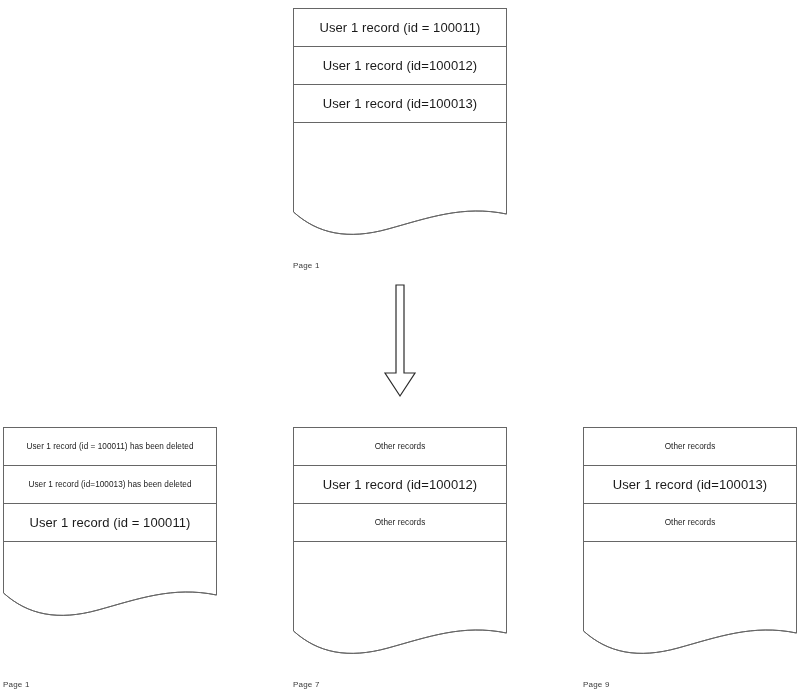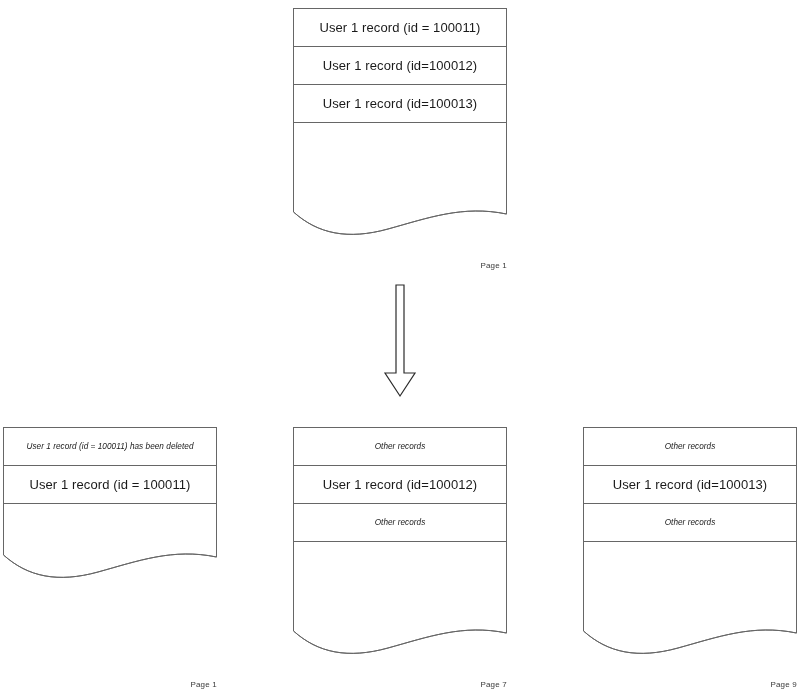--- a/index.html
+++ b/index.html
@@ -46,41 +46,41 @@
     align-items: center;
     justify-content: center;
     text-align: center;
     padding: 0 4px;
     height: 38px;
     white-space: nowrap;
     overflow: hidden;
   }
 
   .row.large  { font-size: 13px; letter-spacing: .1px; }
-  .row.small  { font-size: 8.2px; letter-spacing: .05px; font-style: italic; }
+  .row.small  { font-size: 8.2px; letter-spacing: .05px; }
 
   
   .page-filler {
     box-sizing: border-box;
     border-left: 1px solid #666666;
     border-right: 1px solid #666666;
     background: #ffffff;
   }
 
   .torn {
     display: block;
     width: 214px;
     height: 40px;
     margin-top: -1px;
   }
 
   .page-label {
     position: absolute;
     width: 214px;
-    text-align: right;
+    text-align: left;
     font-size: 8px;
     color: #3a3a3a;
     letter-spacing: .2px;
   }
 
   
   .arrow-wrap {
     position: absolute;
   }
 
@@ -126,20 +126,23 @@
     <svg width="44" height="116" viewBox="0 0 44 116">
       <path d="M18,1 L26,1 L26,89 L37,89 L22,112 L7,89 L18,89 Z" fill="#ffffff" stroke="#2b2b2b" stroke-width="1.2" stroke-linejoin="miter"></path>
     </svg>
   </div>
 
   <div class="page" id="page-bottom-1">
     <div class="page-rows">
       <div class="row small">
         <span>User 1 record (id = 100011) has been deleted</span>
       </div>
+      <div class="row small">
+        <span>User 1 record (id=100013) has been deleted</span>
+      </div>
       <div class="row large">
         <span>User 1 record (id = 100011)</span>
       </div>
     </div>
     <div class="page-filler" style="height:40px"></div>
     <svg class="torn" viewBox="0 0 214 40" preserveAspectRatio="none">
       <path d="M0.5,0 L0.5,12 C25,34 55,40 95,29 C135,18 170,5 213.5,14 L213.5,0" fill="#ffffff" stroke="#666666" stroke-width="1"></path>
       <path d="M0.5,12 C25,34 55,40 95,29 C135,18 170,5 213.5,14" fill="none" stroke="#666666" stroke-width="1"></path>
     </svg>
   </div>

